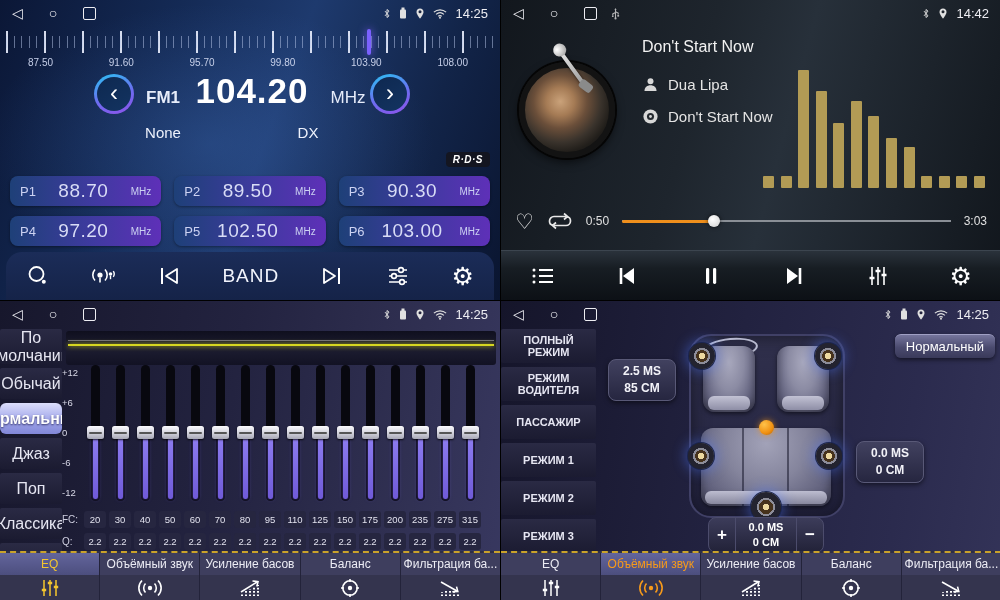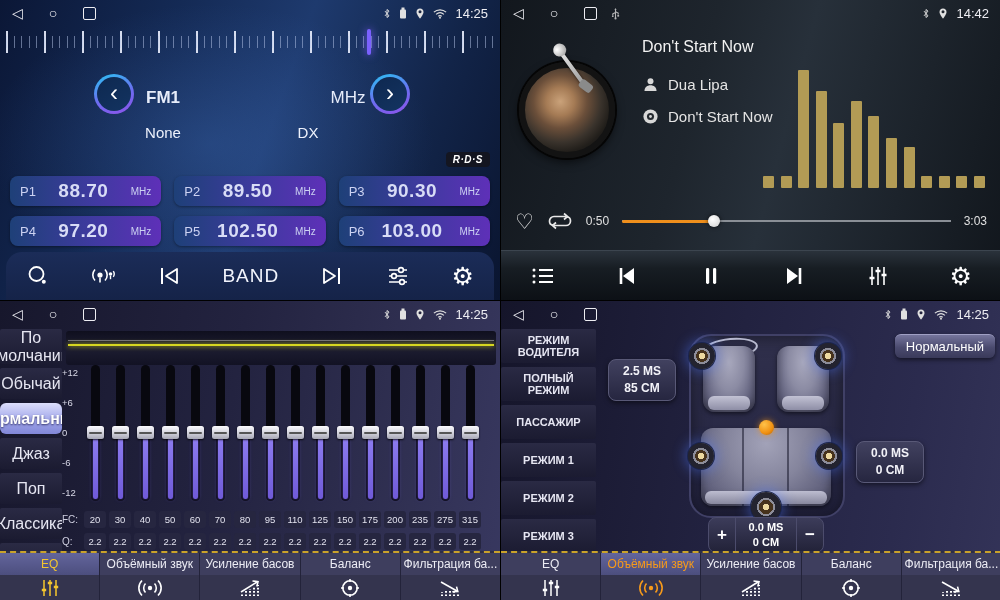--- a/index.html
+++ b/index.html
@@ -35,21 +35,21 @@
   .tune-next{left:370px;top:74px;}
   .band-lbl{position:absolute;left:130px;top:88px;width:66px;text-align:center;font-size:17px;color:#e6ecfa;font-weight:bold;}
   .freq-main{position:absolute;left:183px;top:71px;width:138px;text-align:center;font-size:35px;font-weight:bold;color:#fff;letter-spacing:1px;}
   .unit-lbl{position:absolute;left:322px;top:88px;width:52px;text-align:center;font-size:17px;color:#e6ecfa;}
   .pty-lbl{position:absolute;left:130px;top:124px;width:66px;text-align:center;font-size:15px;color:#eef2fc;}
   .dx-lbl{position:absolute;left:278px;top:124px;width:60px;text-align:center;font-size:15px;color:#eef2fc;}
   .rds-badge{position:absolute;right:10px;top:152px;background:#14141de0;border-radius:4px;padding:2px 7px;font-size:10px;font-weight:bold;font-style:italic;color:#fff;letter-spacing:.5px;}
   .presets{position:absolute;left:10px;right:10px;top:176px;display:grid;grid-template-columns:repeat(3,1fr);gap:10px 13px;}
   .preset{height:30px;border-radius:8px;background:linear-gradient(90deg,#1e4078 0%,#3f3aa0 55%,#5e30b8 100%);display:flex;align-items:center;padding:0 10px;color:#ccd2f2;box-shadow:0 1px 3px rgba(0,0,0,.4);}
   .preset .pl{font-size:13px;}
-  .preset .pf{flex:1;text-align:center;font-size:19px;letter-spacing:.5px;color:#d8dcf6;font-weight:bold;}
+  .preset .pf{flex:1;text-align:center;font-size:19px;letter-spacing:.5px;color:#d8dcf6;}
   .preset .pu{font-size:10px;}
   .rtoolbar{position:absolute;left:6px;right:6px;top:252px;height:48px;background:linear-gradient(180deg,#1b2c58,#152348);border-radius:16px 16px 0 0;display:flex;align-items:center;justify-content:space-around;color:#fff;}
   .band-btn{font-size:19px;letter-spacing:1px;color:#f2f4fc;}
   .gear{font-size:25px;color:#fff;line-height:1;}
 
   
   .album{position:absolute;left:18px;top:62px;width:84px;height:84px;border-radius:50%;
       background:radial-gradient(circle at 42% 40%,#caa27a 0%,#a57b55 20%,#6b4f3a 38%,#3a332c 58%,#221f1b 72%,#151515 85%);
       border:6px solid #131313;box-shadow:0 0 0 2px #050505,0 4px 10px rgba(0,0,0,.6);}
   .tonearm{position:absolute;left:56px;top:50px;width:4px;height:48px;background:linear-gradient(180deg,#ececec,#8f8f8f);border-radius:2px;transform:rotate(-36deg);transform-origin:top center;box-shadow:0 1px 3px rgba(0,0,0,.7);}
@@ -167,28 +167,37 @@
         </svg>
       <span class="stime">14:25</span>
     </div>
   </div>
 
   <div class="dial">
     <div class="ticks-major"></div>
     <div class="ticks-minor"></div>
     <div class="dial-indicator" style="left: 74%;"></div>
   </div>
+  <div class="dial-labels">
+    <span>87.50</span>
+    <span>91.60</span>
+    <span>95.70</span>
+    <span>99.80</span>
+    <span>103.90</span>
+    <span>108.00</span>
+  </div>
 
   <div class="tune-btn tune-prev">
       <span>‹</span>
     </div>
   <div class="tune-btn tune-next">
       <span>›</span>
     </div>
   <div class="band-lbl">FM1</div>
+  <div class="freq-main">104.20</div>
   <div class="unit-lbl">MHz</div>
   <div class="pty-lbl">None</div>
   <div class="dx-lbl">DX</div>
   <div class="rds-badge">R·D·S</div>
 
   <div class="presets">
     <div class="preset">
         <span class="pl">P1</span>
         <span class="pf">88.70</span>
         <span class="pu">MHz</span>
@@ -612,22 +621,22 @@
           <path d="M1 4.5C5 .9 11 .9 15 4.5" fill="none" stroke="#e0e0e0" stroke-width="1.3"></path>
           <path d="M3.5 7C6.2 4.7 9.8 4.7 12.5 7" fill="none" stroke="#e0e0e0" stroke-width="1.3"></path>
           <path d="M6 9.2C7.2 8.3 8.8 8.3 10 9.2" fill="none" stroke="#e0e0e0" stroke-width="1.3"></path>
           <circle cx="8" cy="10.8" r="1.1" fill="#e0e0e0"></circle>
         </svg>
       <span class="stime">14:25</span>
     </div>
   </div>
 
   <div class="side sur-side">
+    <div class="item">ПОЛНЫЙ РЕЖИМ</div>
     <div class="item">РЕЖИМ ВОДИТЕЛЯ</div>
-    <div class="item">ПОЛНЫЙ РЕЖИМ</div>
     <div class="item">ПАССАЖИР</div>
     <div class="item">РЕЖИМ 1</div>
     <div class="item">РЕЖИМ 2</div>
     <div class="item">РЕЖИМ 3</div>
   </div>
 
   <div class="mode-btn">Нормальный</div>
 
   <div class="car">
     <div class="wheel"></div>

